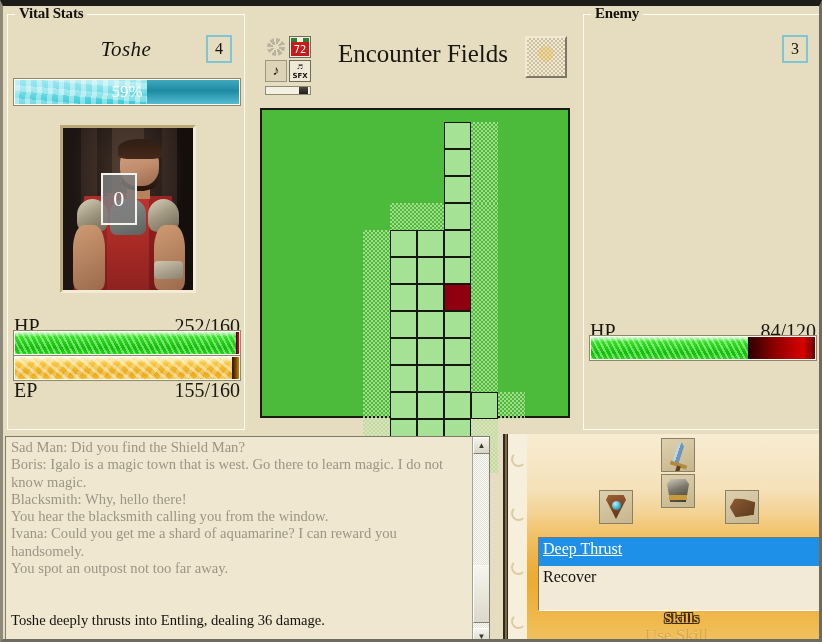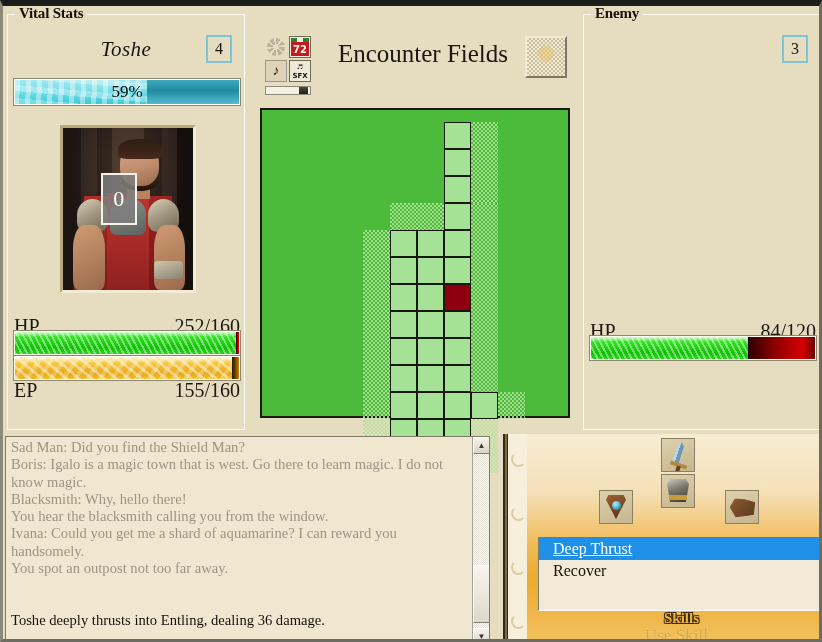--- a/index.html
+++ b/index.html
@@ -104,21 +104,21 @@
   #xp-bar-rest {
     position: absolute;
     right: 0; top: 0; bottom: 0;
     background: linear-gradient(180deg, #3fa9bd 0%, #1e8ba3 45%, #55bcd0 100%);
   }
   #xp-bar-text {
     position: absolute;
     inset: 0;
     display: flex; align-items: center; justify-content: center;
     font-size: 17px;
-    color: #000000;
+    color: #ffffff;
     font-family: "Liberation Serif", serif;
     z-index: 3;
   }
 
   
   .portrait-frame {
     position: absolute;
     border: 3px solid;
     border-color: #b9a878 #f3ebd4 #f3ebd4 #b9a878;
     overflow: hidden;
@@ -303,21 +303,21 @@
   #counter-icon .cal-top {
     position: absolute; left: 1px; right: 1px; top: 1px; height: 4px;
     background: linear-gradient(90deg, #2e7d32 0 36%, #f2eee0 36% 64%, #2e7d32 64% 100%);
   }
   #counter-icon .cal-num {
     position: absolute; left: 1px; right: 1px; top: 5px; bottom: 1px;
     background: #c61b1b;
     color: #ffffff;
     font-family: "DejaVu Sans", sans-serif;
     font-size: 10px;
-    font-weight: bold;
+    font-weight: normal;
     display: flex; align-items: center; justify-content: center;
   }
   #music-icon {
     left: 0; top: 24px;
     border: 1px solid #9a9684;
     background: #ded3b7;
     color: #17150e;
     font-size: 14px;
     display: flex; align-items: center; justify-content: center;
   }
@@ -541,23 +541,23 @@
   #skills-list {
     position: absolute;
     left: 35px; top: 103px;
     width: 282px; height: 74px;
     background: #f2ead6;
     border: 1px solid;
     border-color: #7c7868 #ffffff #ffffff #7c7868;
     overflow: hidden;
   }
   .skill-item {
-    height: 22px;
+    height: 28px;
     line-height: 22px;
-    padding-left: 14px;
+    padding-left: 4px;
     font-size: 16px;
     color: #15130c;
     font-family: "Liberation Serif", serif;
   }
   .skill-item.selected {
     background: #1e90e8;
     color: #ffffff;
     text-decoration: underline;
   }
 

